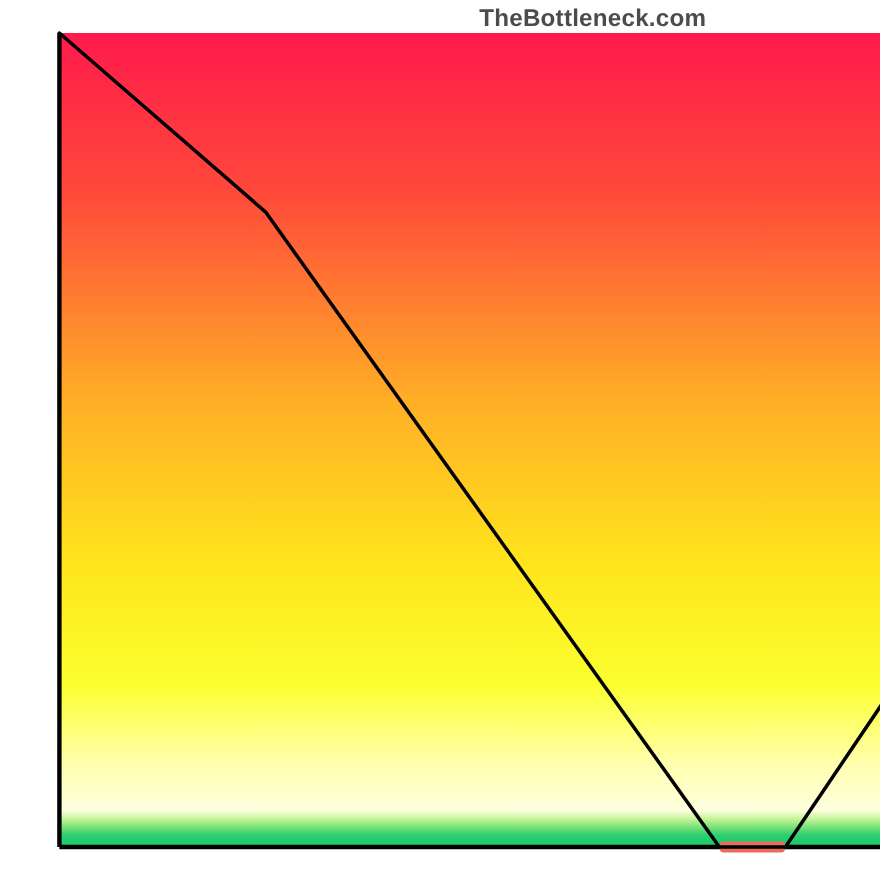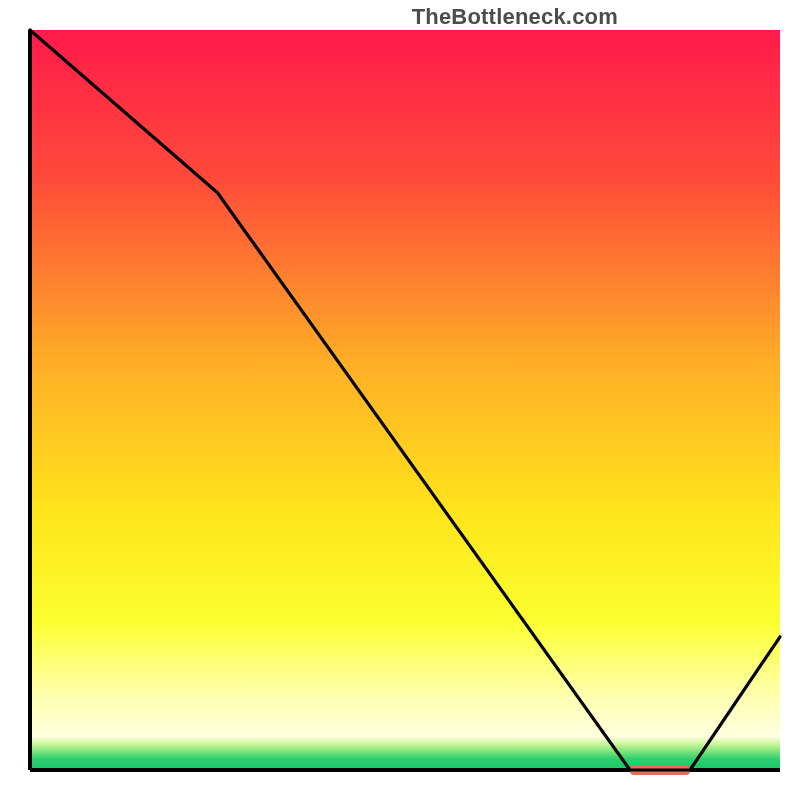--- a/index.html
+++ b/index.html
@@ -8,20 +8,21 @@
     width: 800px;
     height: 800px;
     overflow: hidden;
     background: #ffffff;
     font-family: Arial, Helvetica, sans-serif;
   }
   .wrap {
     position: relative;
     width: 640px;
     height: 800px;
+    margin-left: 24px;
   }
   .watermark {
     position: absolute;
     top: 4px;
     right: 22px;
     font-size: 22px;
     font-weight: 700;
     color: #4c4c4c;
     letter-spacing: 0.2px;
   }

